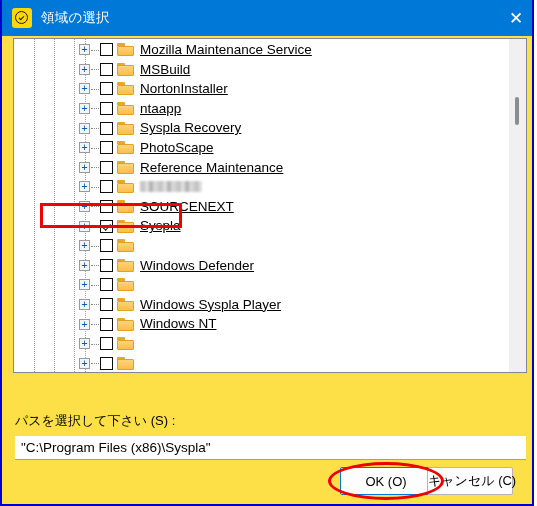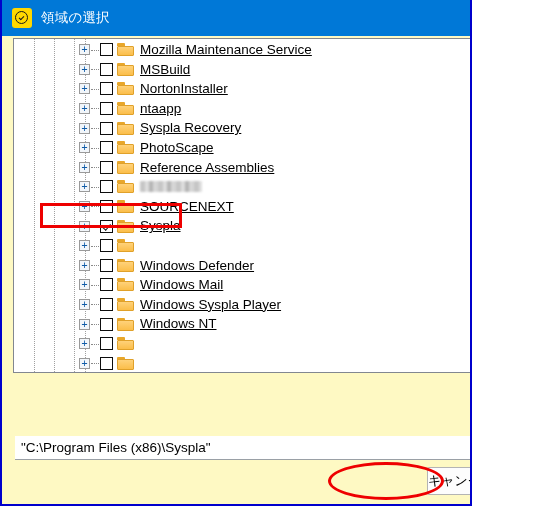--- a/index.html
+++ b/index.html
@@ -6,26 +6,26 @@
     margin: 0;
     padding: 0;
     background: #ffffff;
   }
   body {
     font-family: "Liberation Sans", "DejaVu Sans", sans-serif;
   }
 
   .dialog {
     position: relative;
-    width: 472px;
+    width: 534px;
     height: 506px;
     box-sizing: border-box;
     border: 2px solid #0000cc;
     border-top: none;
-    background: #fef9c3;
+    background: #fde047;
     overflow: hidden;
   }
 
   
   .titlebar {
     position: absolute;
     left: 0; top: 0;
     width: 537px;
     height: 36px;
     background: #0078d7;
@@ -375,21 +375,21 @@
             <div class="row-label">PhotoScape</div>
           </div>
           <div class="row">
             <div class="expander">+</div>
             <div class="connector"></div>
             <div class="checkbox"></div>
             <div class="folder">
               <div class="tab"></div>
               <div class="body"></div>
             </div>
-            <div class="row-label">Reference Assemblies</div>
+            <div class="row-label">Reference Maintenance</div>
           </div>
           <div class="row">
             <div class="expander">+</div>
             <div class="connector"></div>
             <div class="checkbox"></div>
             <div class="folder">
               <div class="tab"></div>
               <div class="body"></div>
             </div>
             <div class="row-label redacted"></div>
@@ -434,21 +434,20 @@
             <div class="row-label">Windows Defender</div>
           </div>
           <div class="row">
             <div class="expander">+</div>
             <div class="connector"></div>
             <div class="checkbox"></div>
             <div class="folder">
               <div class="tab"></div>
               <div class="body"></div>
             </div>
-            <div class="row-label">Windows Mail</div>
           </div>
           <div class="row">
             <div class="expander">+</div>
             <div class="connector"></div>
             <div class="checkbox"></div>
             <div class="folder">
               <div class="tab"></div>
               <div class="body"></div>
             </div>
             <div class="row-label">Windows Syspla Player</div>
@@ -483,19 +482,21 @@
           </div>
         </div>
     </div>
     <div class="scrollbar">
       <div class="scroll-thumb"></div>
     </div>
   </div>
 
   <div class="annot-rect"></div>
 
+  <div class="path-label">パスを選択して下さい (S) :</div>
   <input class="path-input" type="text" value="&quot;C:\Program Files (x86)\Syspla&quot;" style="">
 
+  <button class="btn btn-ok">OK (O)</button>
   <button class="btn btn-cancel">キャンセル (C)</button>
 
   <div class="annot-ellipse"></div>
 
 </div>
 
 </body></html>

